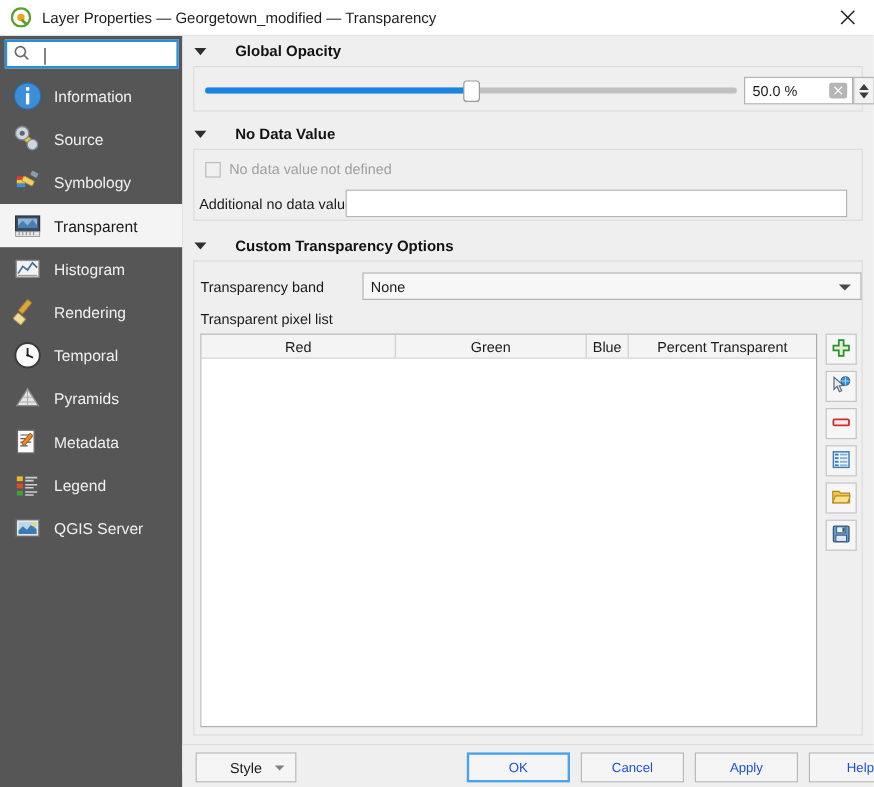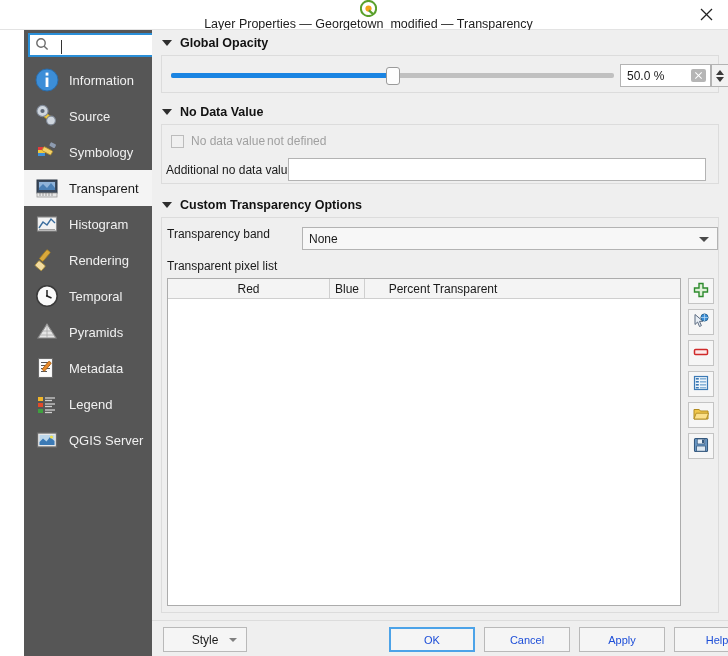--- a/index.html
+++ b/index.html
@@ -20,21 +20,20 @@
   
   .titlebar {
     position: absolute;
     left: 0; top: 0;
     width: 728px; height: 30px;
     background: #ffffff;
     border-bottom: 1px solid #e3e3e3;
     display: flex;
     align-items: center;
     box-sizing: border-box;
-    flex-direction: column;
   }
   .title-icon {
     width: 17px; height: 17px;
     margin-left: 9px;
     flex: 0 0 auto;
     position: relative;
   }
   .title-text {
     margin-left: 9px;
     font-size: 12.5px;
@@ -50,21 +49,20 @@
   }
   .close-btn svg { display: block; }
 
   
   .sidebar {
     position: absolute;
     left: 0; top: 30px;
     width: 152px; height: 626px;
     background: #565656;
     box-sizing: border-box;
-    margin-left: 24px;
   }
   .search-wrap {
     position: absolute;
     left: 4px; top: 3px;
     width: 145px; height: 24px;
     background: #ffffff;
     border: 2px solid #2a8fd8;
     box-sizing: border-box;
     display: flex;
     align-items: center;
@@ -137,20 +135,21 @@
     box-sizing: border-box;
   }
 
   .section-head {
     display: flex;
     align-items: center;
     font-weight: bold;
     font-size: 12.5px;
     color: #121212;
     cursor: default;
+    gap: 16px;
   }
   .tri {
     width: 0; height: 0;
     border-left: 5.5px solid transparent;
     border-right: 5.5px solid transparent;
     border-top: 6px solid #2e2e2e;
     margin-right: 8px;
   }
 
   .group-box {
@@ -294,21 +293,21 @@
   
   #sec-custom { position:absolute; left:10px; top:168px; }
   #box-custom {
     position: absolute;
     left: 9px; top: 187px;
     width: 558px; height: 396px;
   }
   .band-row {
     position: absolute;
     left: 5px; top: 9px;
-    display: flex; align-items: flex-start;
+    display: flex; align-items: center;
   }
   .combo {
     width: 416px; height: 23px;
     background: #f7f7f7;
     border: 1px solid #b3b3b3;
     box-sizing: border-box;
     display: flex;
     align-items: center;
     position: relative;
     cursor: default;
@@ -670,20 +669,21 @@
         <span class="combo-val">None</span>
         <span class="combo-arrow"></span>
       </span>
     </div>
 
     <div class="pixlist-lbl">Transparent pixel list</div>
 
     <div class="table-wrap">
       <div class="thead">
         <span class="th" style="width:162px;">Red</span>
+        <span class="th" style="width:159px;">Green</span>
         <span class="th" style="width:35px;">Blue</span>
         <span class="th" style="width:156px;">Percent Transparent</span>
       </div>
       <div class="tbody"></div>
     </div>
 
     <div class="tool-col">
 
       <div class="tool-btn">
         <span>

